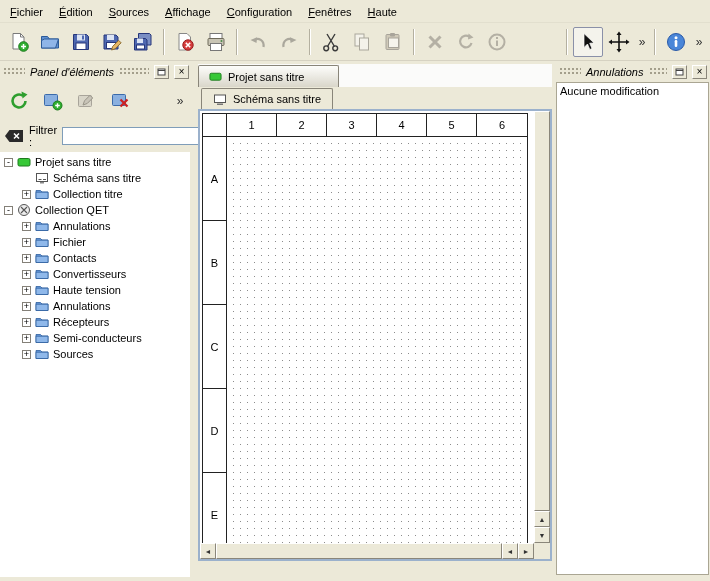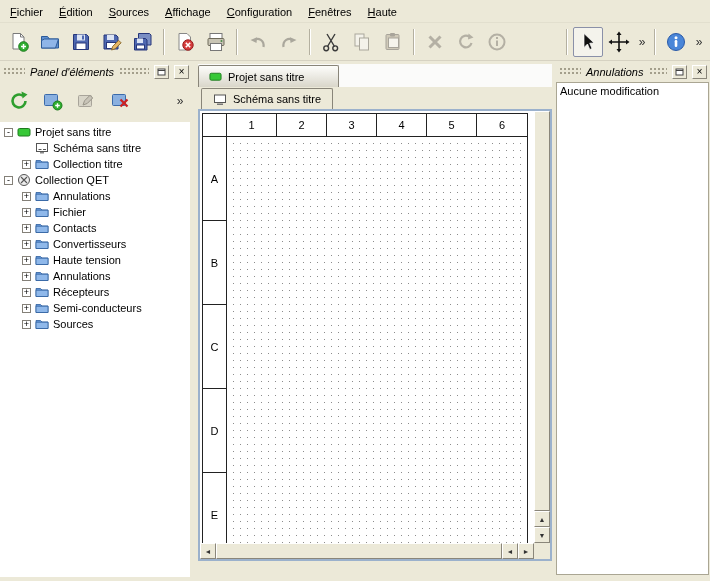--- a/index.html
+++ b/index.html
@@ -306,20 +306,30 @@
       <div class="lbtn">
         <span>
             <svg width="22" height="22" viewBox="0 0 22 22">
               <rect x="2.5" y="4.5" width="13" height="11" rx="1" fill="#8ab0e0" stroke="#3a6aaa"></rect>
               <path d="M10.5 9.5l7 7M17.5 9.5l-7 7" stroke="#cc2020" stroke-width="2.2"></path>
             </svg>
           </span>
       </div>
       <div class="chev push-right">»</div>
     </div>
+    <div class="filter-row">
+      <span>
+          <svg width="20" height="16" viewBox="0 0 20 16">
+            <path d="M1 8l4.5-6H19v12H5.5z" fill="#2a2a2a"></path>
+            <path d="M10 5.5l5 5M15 5.5l-5 5" stroke="#fff" stroke-width="1.5"></path>
+          </svg>
+        </span>
+      <span>Filtrer :</span>
+      <input class="filter-input" type="text" value="" style="">
+    </div>
 
     <div class="tree">
       <div class="tree-row" style="padding-left:4px">
         <span class="twisty">-</span>
         <span class="tree-icon">
             <svg width="14" height="14" viewBox="0 0 14 14">
               <rect x="1" y="3.5" width="12" height="7.5" rx="1.5" fill="#37c837" stroke="#1e7a1e"></rect>
             </svg>
           </span>
         <span class="tree-label">Projet sans titre</span>

